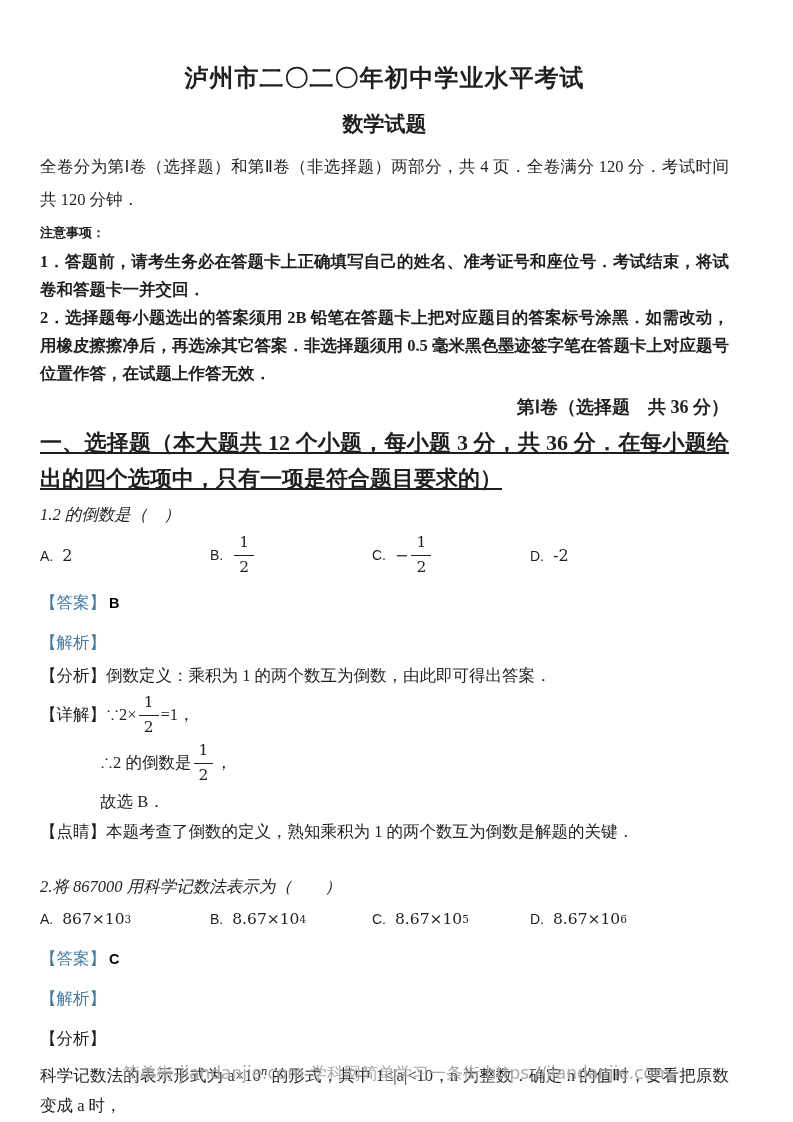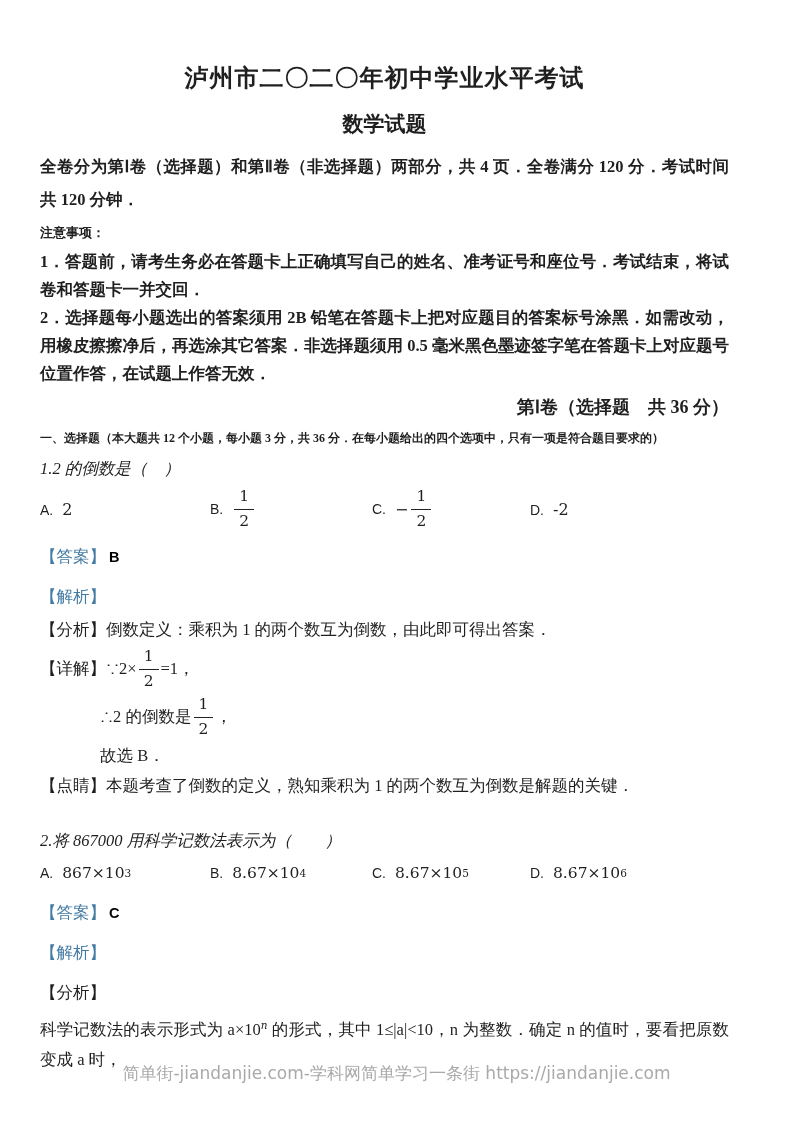--- a/index.html
+++ b/index.html
@@ -8,26 +8,26 @@
     width:793px; height:1122px; position:relative; overflow:hidden;
     font-family:"Liberation Serif", serif;
     color:#1f1f1f;
     -webkit-font-smoothing:antialiased;
   }
   .page { padding:62px 64px 0 40px; }
 
   .doc-title { text-align:center; font-size:24px; font-weight:700; margin-bottom:16px; letter-spacing:1px; }
   .doc-subtitle { text-align:center; font-size:21px; font-weight:700; margin-bottom:12px; }
 
-  .intro { font-size:16.5px; font-weight:700; line-height:33px; text-align:justify; }
+  .intro { font-size:16.5px; font-weight:400; line-height:33px; text-align:justify; }
   .notes-heading { font-size:13px; font-weight:700; line-height:30px; margin-top:2px; }
   .note { font-size:16.5px; font-weight:700; line-height:28px; text-align:justify; }
 
   .section-heading { text-align:right; font-size:18px; font-weight:700; line-height:26px; margin-top:6px; margin-bottom:5px; }
-  .mc-instruction { font-size:12px; font-weight:700; line-height:26px; text-align:justify; margin-bottom:6px; }
+  .mc-instruction { font-size:22px; font-weight:700; line-height:36px; text-align:justify; margin-bottom:6px;text-decoration:underline; }
 
   .stem { font-size:16.5px; line-height:24px;font-style:italic; }
 
   .opts { position:relative; margin-top:2px; }
   .opts.tall { height:52px; }
   .opts.short { height:36px; }
   .opt { position:absolute; top:50%; transform:translateY(-50%); white-space:nowrap; display:inline-flex; align-items:center; }
   .opt.c1 { left:0; } .opt.c2 { left:170px; } .opt.c3 { left:332px; } .opt.c4 { left:490px; }
   .opt-label { font-family:"Liberation Sans", sans-serif; font-size:14px; color:#1f1f1f; margin-right:9px; }
   .opt-val { font-family:"DejaVu Serif", serif; font-size:16px; display:inline-flex; align-items:center; }

